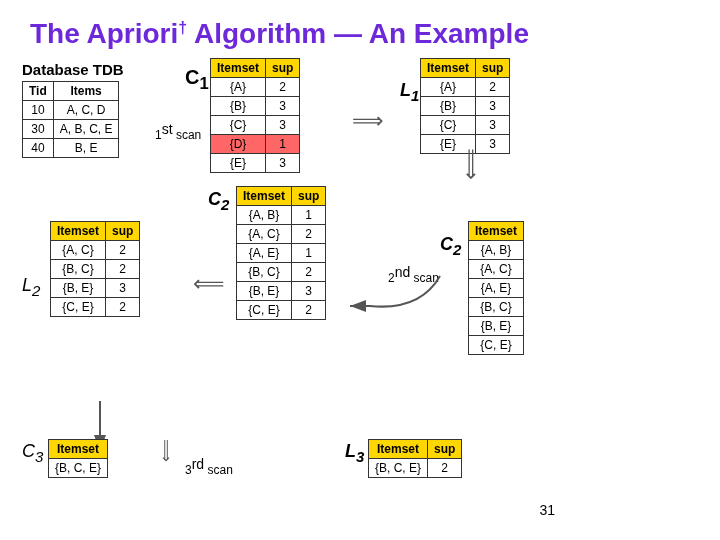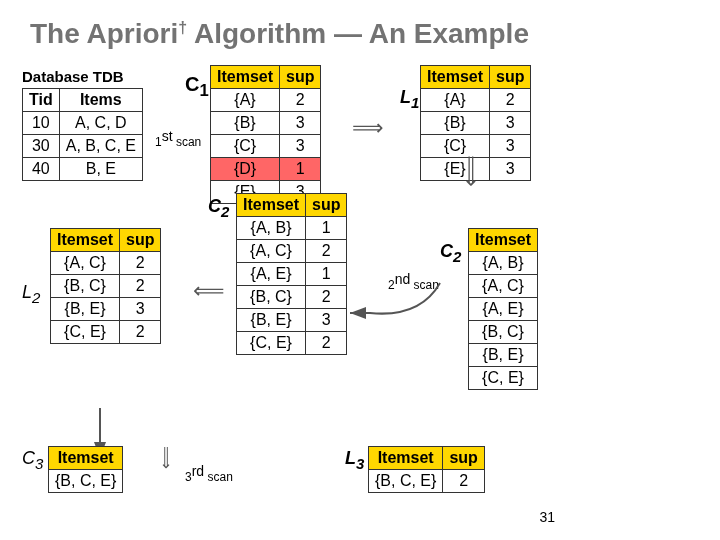--- a/index.html
+++ b/index.html
@@ -8,44 +8,44 @@
       height: 540px;
       background: white;
       font-family: Arial, sans-serif;
       overflow: hidden;
       position: relative;
     }
 
     .title {
       font-size: 28px;
       font-weight: bold;
-      color: #737373;
+      color: #6d28d9;
       padding: 18px 30px 10px 30px;
     }
 
     .title sup {
       font-size: 16px;
     }
 
     
     table {
       border-collapse: collapse;
-      font-size: 16px;
+      font-size: 12px;
     }
 
     td, th {
       border: 1px solid #333;
       padding: 2px 6px;
       text-align: center;
     }
 
     
     .layout {
       position: absolute;
-      top: 63px;
+      top: 56px;
       left: 0;
       width: 580px;
       height: 470px;
     }
 
     
     .db-label {
       position: absolute;
       top: 5px;
       left: 22px;

